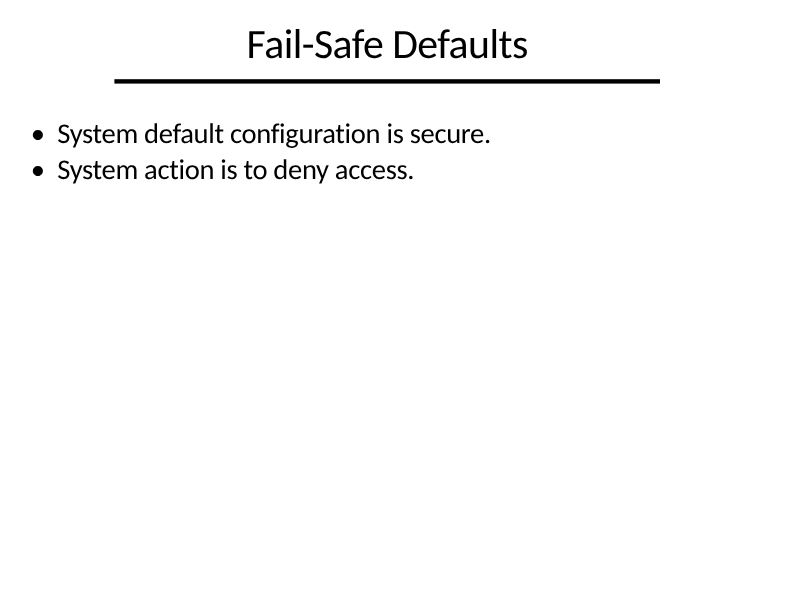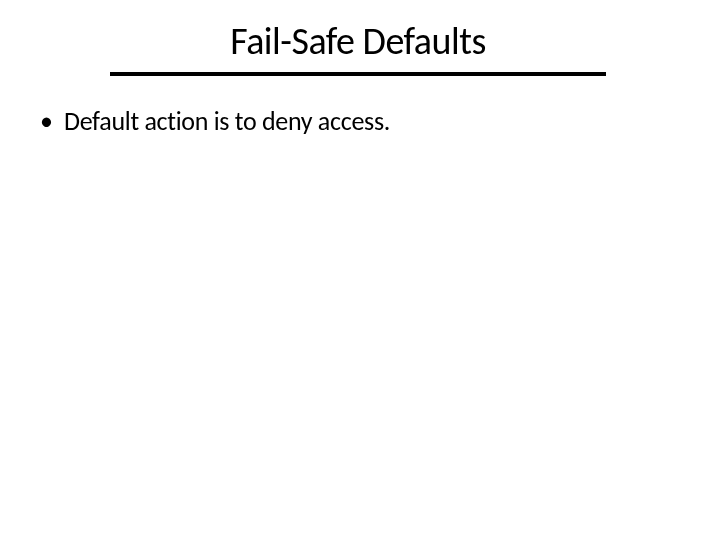--- a/index.html
+++ b/index.html
@@ -11,21 +11,21 @@
       width: 720px;
       height: 540px;
       background: #ffffff;
       font-family: Calibri, 'Segoe UI', Arial, sans-serif;
       color: #000000;
       overflow: hidden;
     }
     .slide {
       width: 100%;
       height: 100%;
-      padding: 18px 30px 30px 26px;
+      padding: 18px 30px 30px 14px;
     }
     .title {
       font-size: 38px;
       font-weight: 400;
       text-align: center;
       margin-bottom: 8px;
       color: #000000;
       letter-spacing: -0.5px;
     }
     .divider {
@@ -59,16 +59,17 @@
     }
   </style>
 </head>
 <body>
 
 <div class="slide">
   <h1 class="title">Fail-Safe Defaults</h1>
   <div class="divider"></div>
   <div class="content">
     <ul class="bullet-list">
-      <li class="bullet-item">Default action is to deny access.</li>
+      <li class="bullet-item">System default configuration is secure.</li>
+      <li class="bullet-item">System action is to deny access.</li>
     </ul>
   </div>
 </div>
 
 </body></html>

